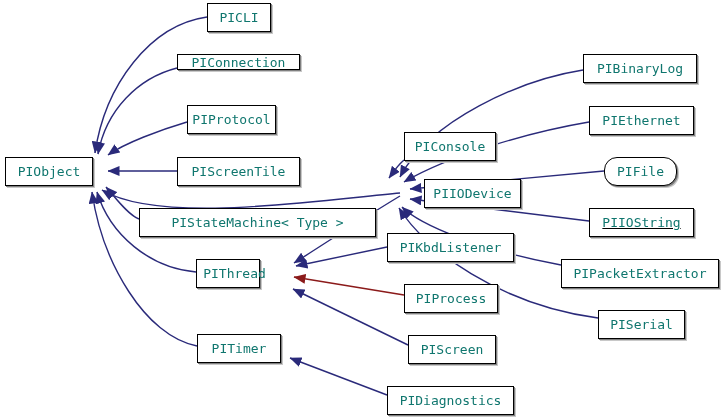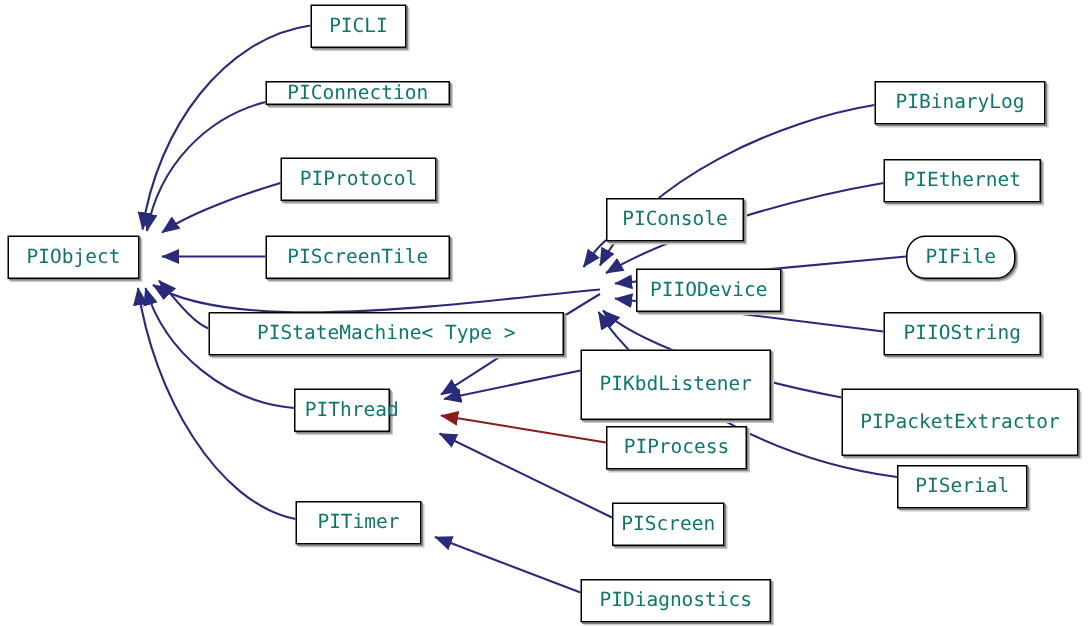--- a/index.html
+++ b/index.html
@@ -95,21 +95,21 @@
   </div>
 
   <div class="node" style="left:207px; top:3px; width:64px; height:29px;">
     <span class="node-label">PICLI</span>
   </div>
 
   <div class="node" style="left:177px; top:54px; width:123px; height:16px;">
     <span class="node-label">PIConnection</span>
   </div>
 
-  <div class="node" style="left:187px; top:105px; width:104px; height:29px;">
+  <div class="node" style="left:187px; top:105px; width:89px; height:29px;">
     <span class="node-label">PIProtocol</span>
   </div>
 
   <div class="node" style="left:177px; top:157px; width:123px; height:29px;">
     <span class="node-label">PIScreenTile</span>
   </div>
 
   <div class="node" style="left:139px; top:208px; width:237px; height:29px;">
     <span class="node-label">PIStateMachine&lt; Type &gt;</span>
   </div>
@@ -123,53 +123,53 @@
   </div>
 
   <div class="node" style="left:404px; top:132px; width:92px; height:29px;">
     <span class="node-label">PIConsole</span>
   </div>
 
   <div class="node" style="left:400px; top:179px; width:97px; height:29px;margin-left:24px;">
     <span class="node-label">PIIODevice</span>
   </div>
 
-  <div class="node" style="left:387px; top:233px; width:127px; height:47px;">
+  <div class="node" style="left:387px; top:233px; width:127px; height:29px;">
     <span class="node-label">PIKbdListener</span>
   </div>
 
   <div class="node" style="left:404px; top:284px; width:94px; height:29px;">
     <span class="node-label">PIProcess</span>
   </div>
 
-  <div class="node" style="left:408px; top:335px; width:75px; height:29px;">
+  <div class="node" style="left:408px; top:335px; width:88px; height:29px;">
     <span class="node-label">PIScreen</span>
   </div>
 
   <div class="node" style="left:387px; top:386px; width:127px; height:29px;">
     <span class="node-label">PIDiagnostics</span>
   </div>
 
   <div class="node" style="left:583px; top:54px; width:114px; height:29px;">
     <span class="node-label">PIBinaryLog</span>
   </div>
 
   <div class="node" style="left:589px; top:106px; width:105px; height:29px;">
     <span class="node-label">PIEthernet</span>
   </div>
 
   <div class="node" style="left:604px; top:157px; width:73px; height:29px;border-radius:13px;">
     <span class="node-label">PIFile</span>
   </div>
 
-  <div class="node" style="left:589px; top:208px; width:105px; height:29px;">
+  <div class="node" style="left:589px; top:208px; width:105px; height:29px;text-decoration:underline;">
     <span class="node-label">PIIOString</span>
   </div>
 
-  <div class="node" style="left:561px; top:259px; width:158px; height:45px;">
+  <div class="node" style="left:561px; top:259px; width:158px; height:29px;">
     <span class="node-label">PIPacketExtractor</span>
   </div>
 
   <div class="node" style="left:598px; top:310px; width:87px; height:29px;">
     <span class="node-label">PISerial</span>
   </div>
 
 </div>
 
 </body></html>

